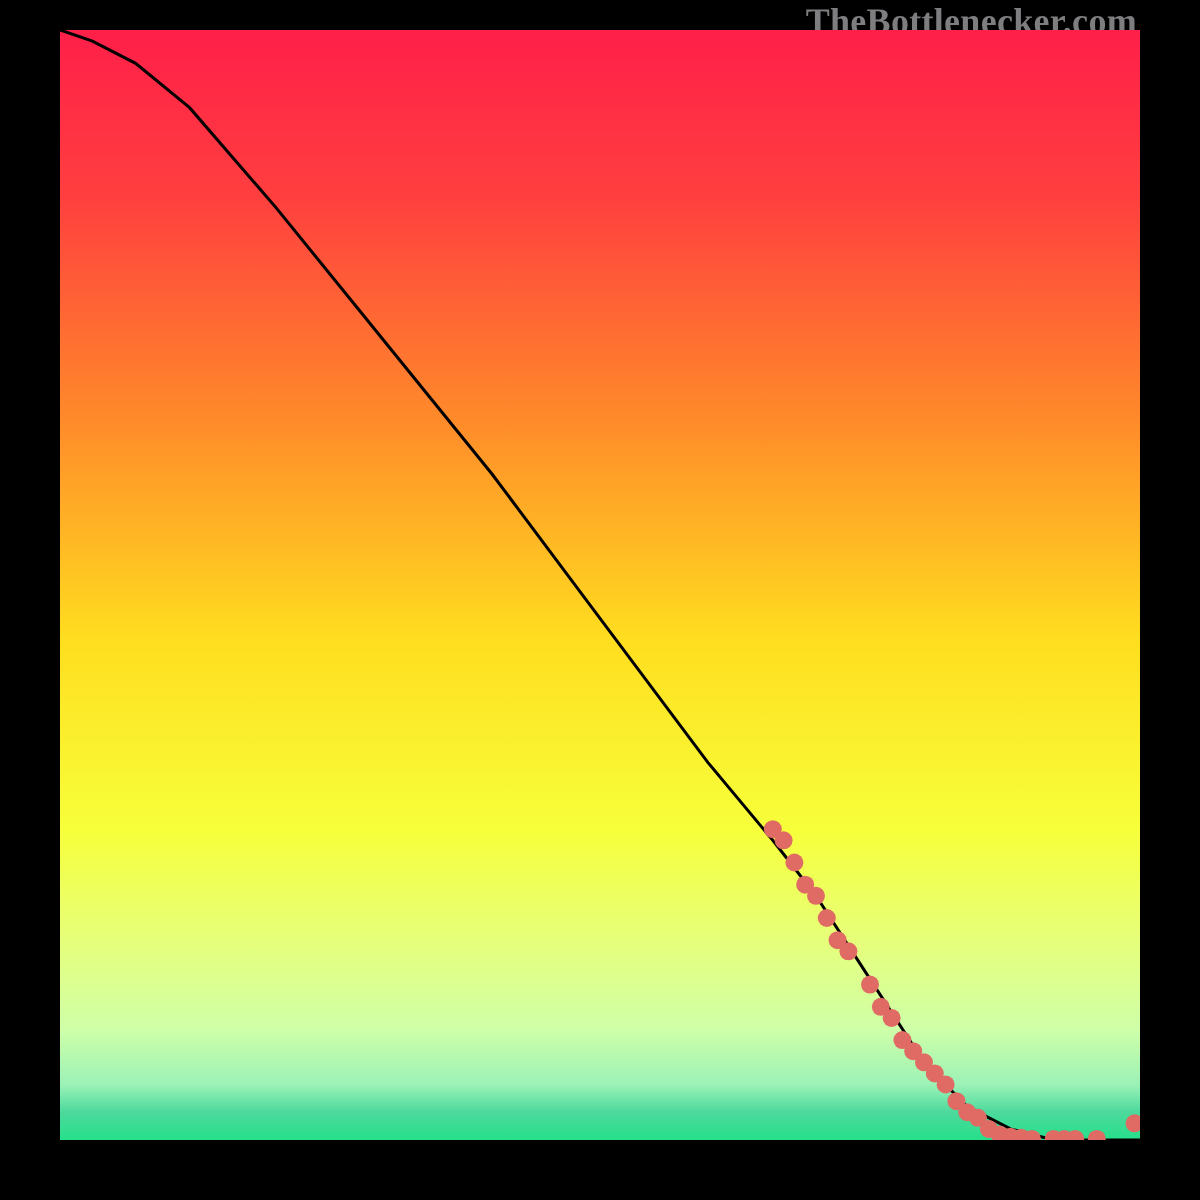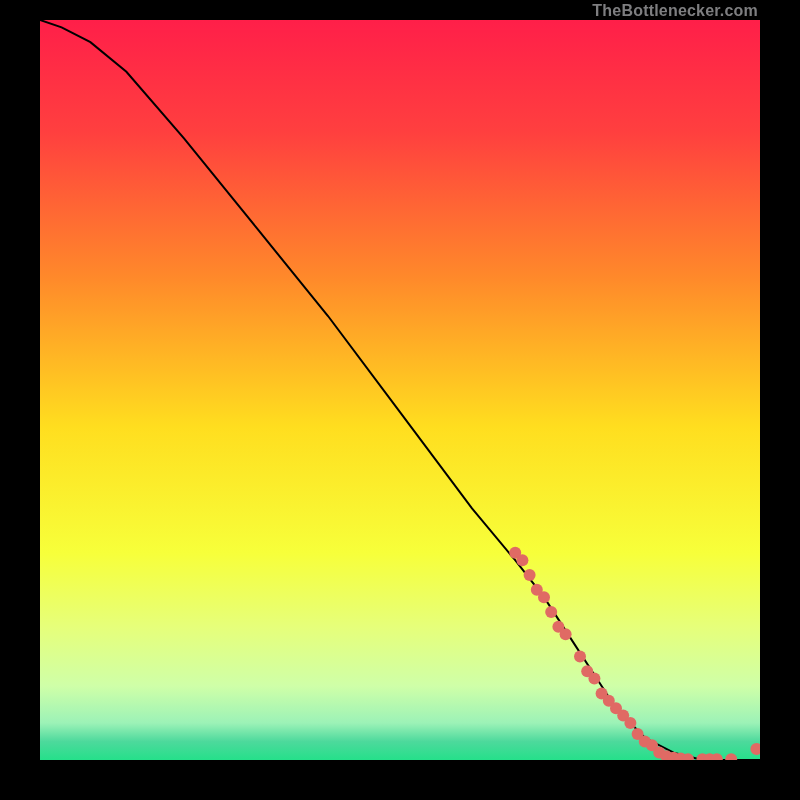--- a/index.html
+++ b/index.html
@@ -27,24 +27,25 @@
   .plot-svg {
     display: block;
     width: 100%;
     height: 100%;
   }
   .watermark {
     position: absolute;
     top: 2px;
     right: 42px;
     color: #7e7e80;
-    font-size: 16px;
+    font-size: 24px;
     font-weight: 600;
     letter-spacing: 0.2px;
     user-select: none;
+    font-family: Liberation Serif, serif;
   }
 </style>
 </head>
 <body>
 
 <div class="frame">
   <div class="watermark">TheBottlenecker.com</div>
 
   <div class="plot-area">
     <svg class="plot-svg" viewBox="0 0 720 740" preserveAspectRatio="none">

